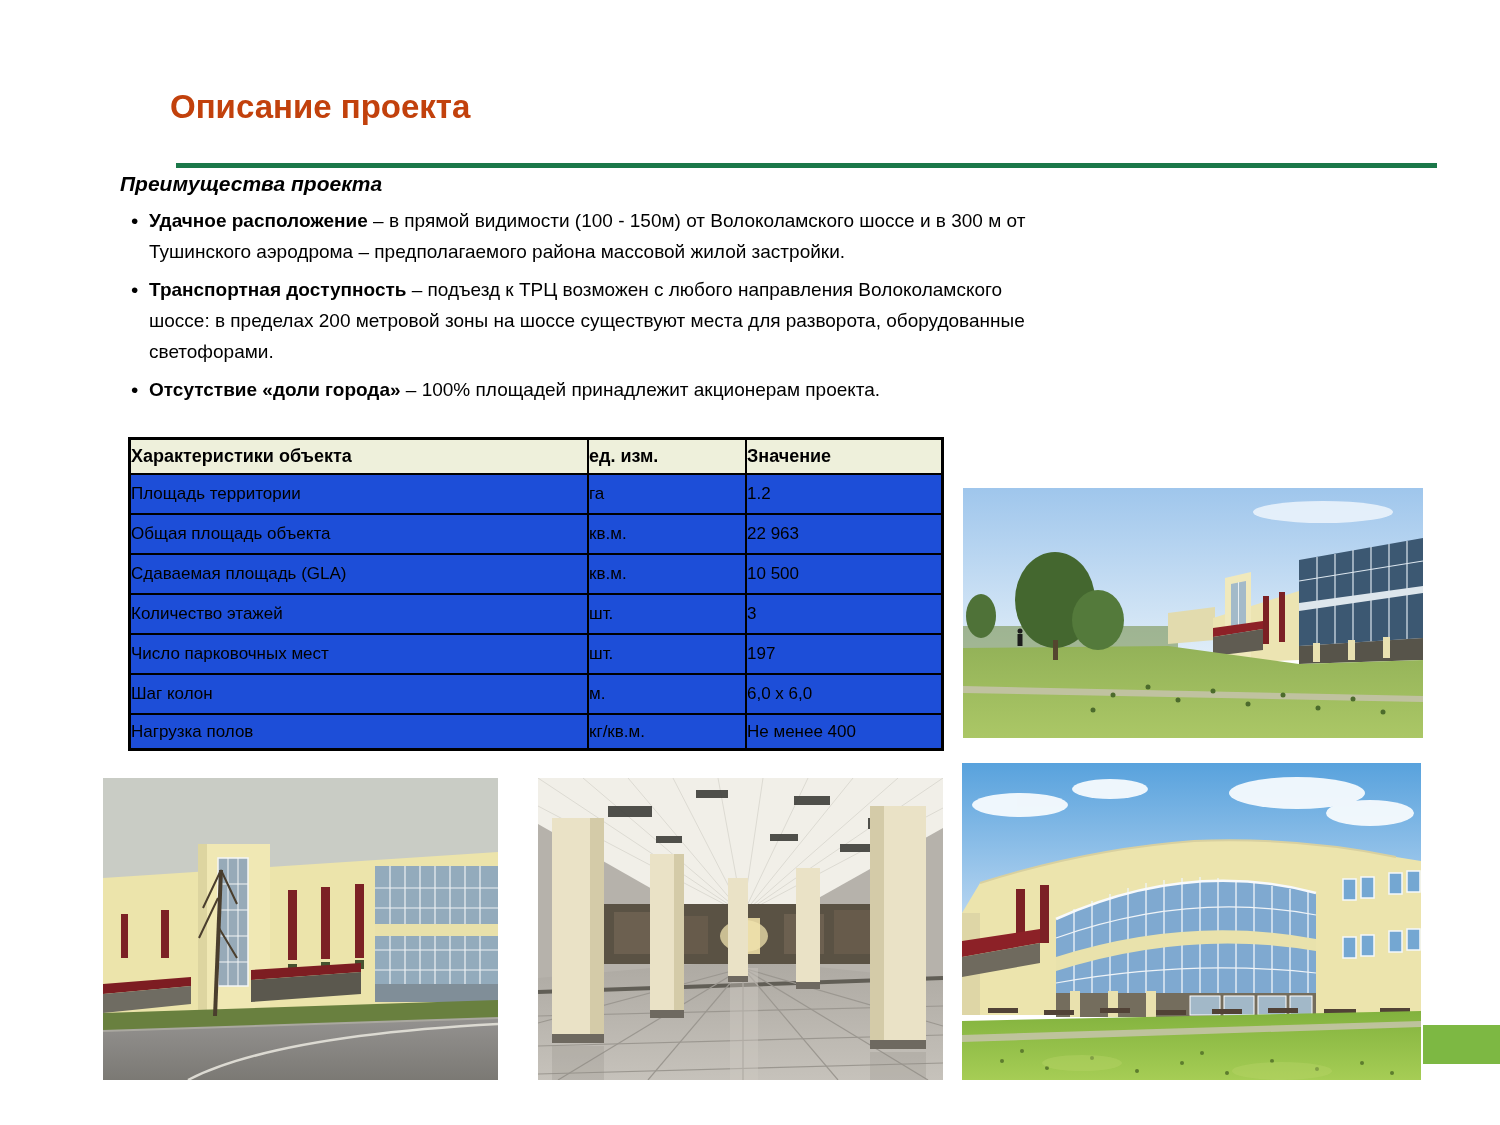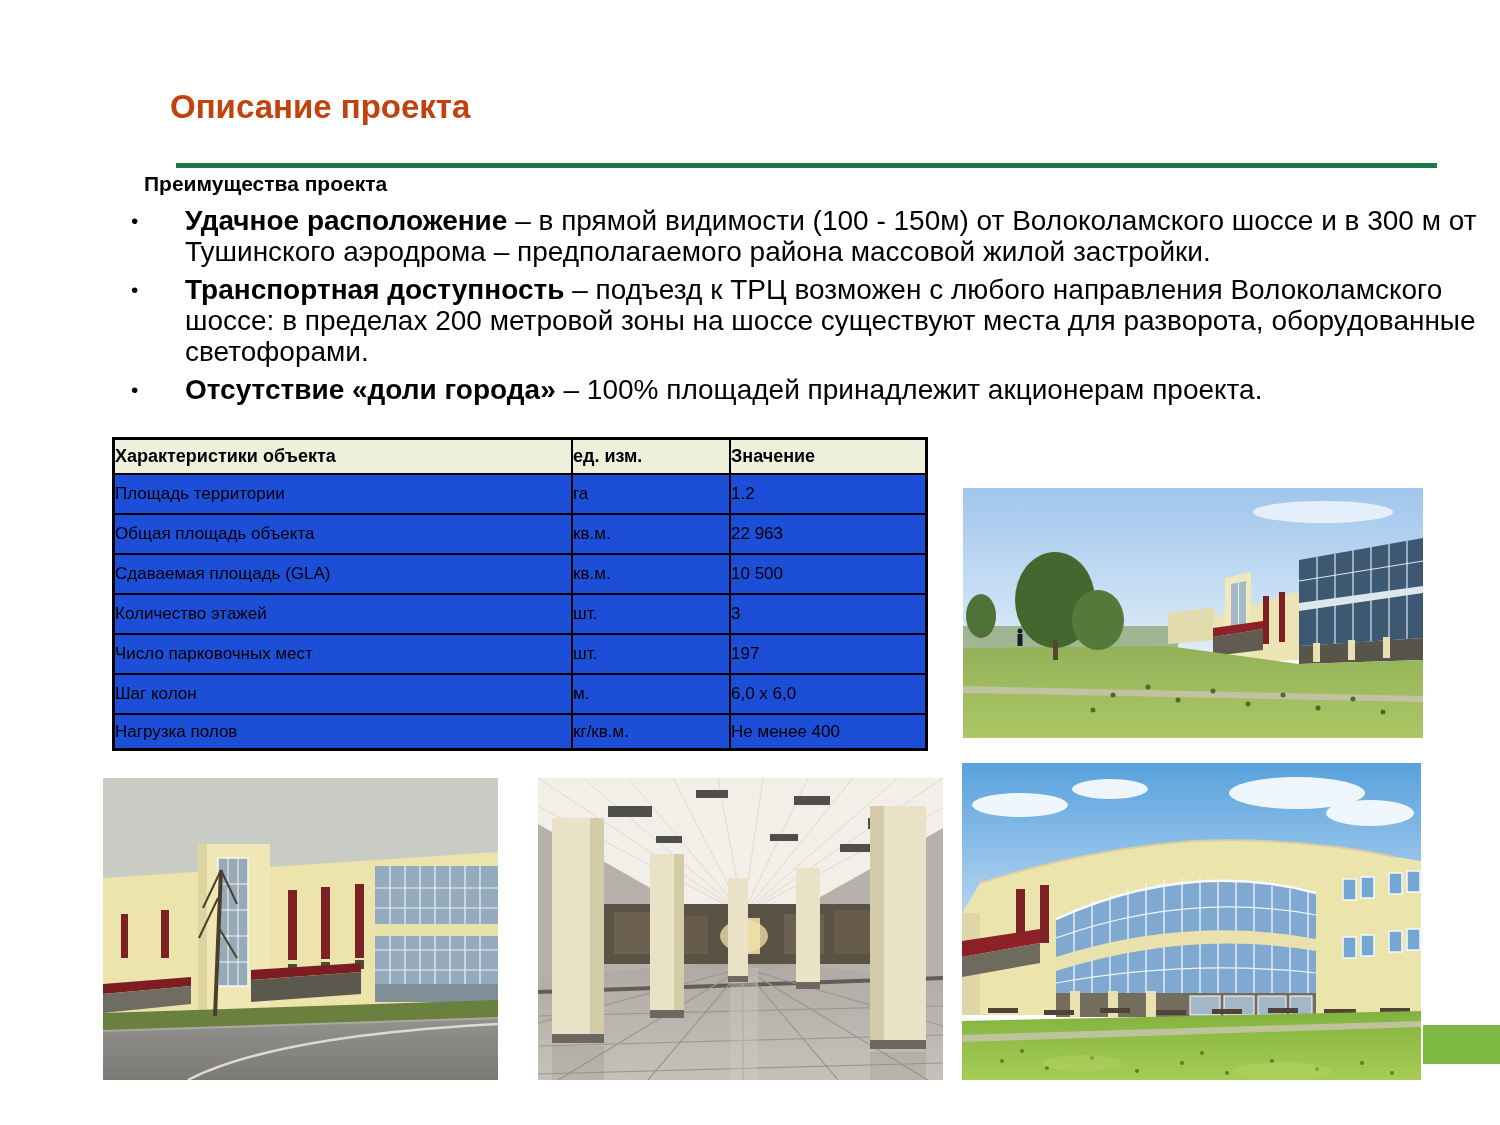--- a/index.html
+++ b/index.html
@@ -1,30 +1,30 @@
 <!DOCTYPE html>
 <html><head>
 <meta charset="utf-8">
 <style>
   html,body{margin:0;padding:0;background:#fff;}
   .slide{position:relative;width:1500px;height:1125px;background:#ffffff;overflow:hidden;
          font-family:"Liberation Sans",sans-serif;color:#000;}
   .slide-title{position:absolute;left:170px;top:88px;font-size:33px;font-weight:bold;color:#c2410c;white-space:nowrap;}
   .title-rule{position:absolute;left:176px;top:163px;width:1261px;height:5px;background:#1b7849;}
-  .subhead{position:absolute;left:144px;top:172px;font-size:21px;font-weight:bold;white-space:nowrap;}
+  .subhead{position:absolute;left:120px;top:172px;font-size:21px;font-weight:bold;white-space:nowrap;font-style:italic;}
   .bullets{position:absolute;left:127px;top:205px;}
   .bullet{position:relative;padding-left:22px;margin-bottom:7px;}
   .bullet .dot{position:absolute;left:4px;top:0;font-size:21px;line-height:31px;}
   .bullet .dot::before{content:"\2022";}
-  .bline{font-size:28px;line-height:31px;white-space:nowrap;margin-left:36px;}
+  .bline{font-size:19px;line-height:31px;white-space:nowrap;}
   .bline b{font-weight:bold;}
   table.props{position:absolute;left:112px;top:437px;border-collapse:collapse;table-layout:fixed;width:806px;
               font-size:17px;}
   table.props th,table.props td{border:2px solid #000;padding:0;}
-  table.props{border:3px solid #000;}
+  table.props{border:3px solid #000;margin-left:16px;}
   th.c-label,td.c-label{width:456px;text-align:left;padding-left:8px;}
   th.c-unit,td.c-unit{width:156px;text-align:left;}
   th.c-value,td.c-value{width:194px;text-align:left;}
   table.props th{background:#eef0db;font-size:18px;font-weight:bold;height:33px;}
   table.props td{height:38px;background:#1d4ed8;}
   table.props tr.last td{height:33px;}
   .photo{position:absolute;overflow:hidden;}
   .photo svg{display:block;}
   #photo1{left:963px;top:488px;width:460px;height:250px;}
   #photo2{left:103px;top:778px;width:395px;height:302px;}

